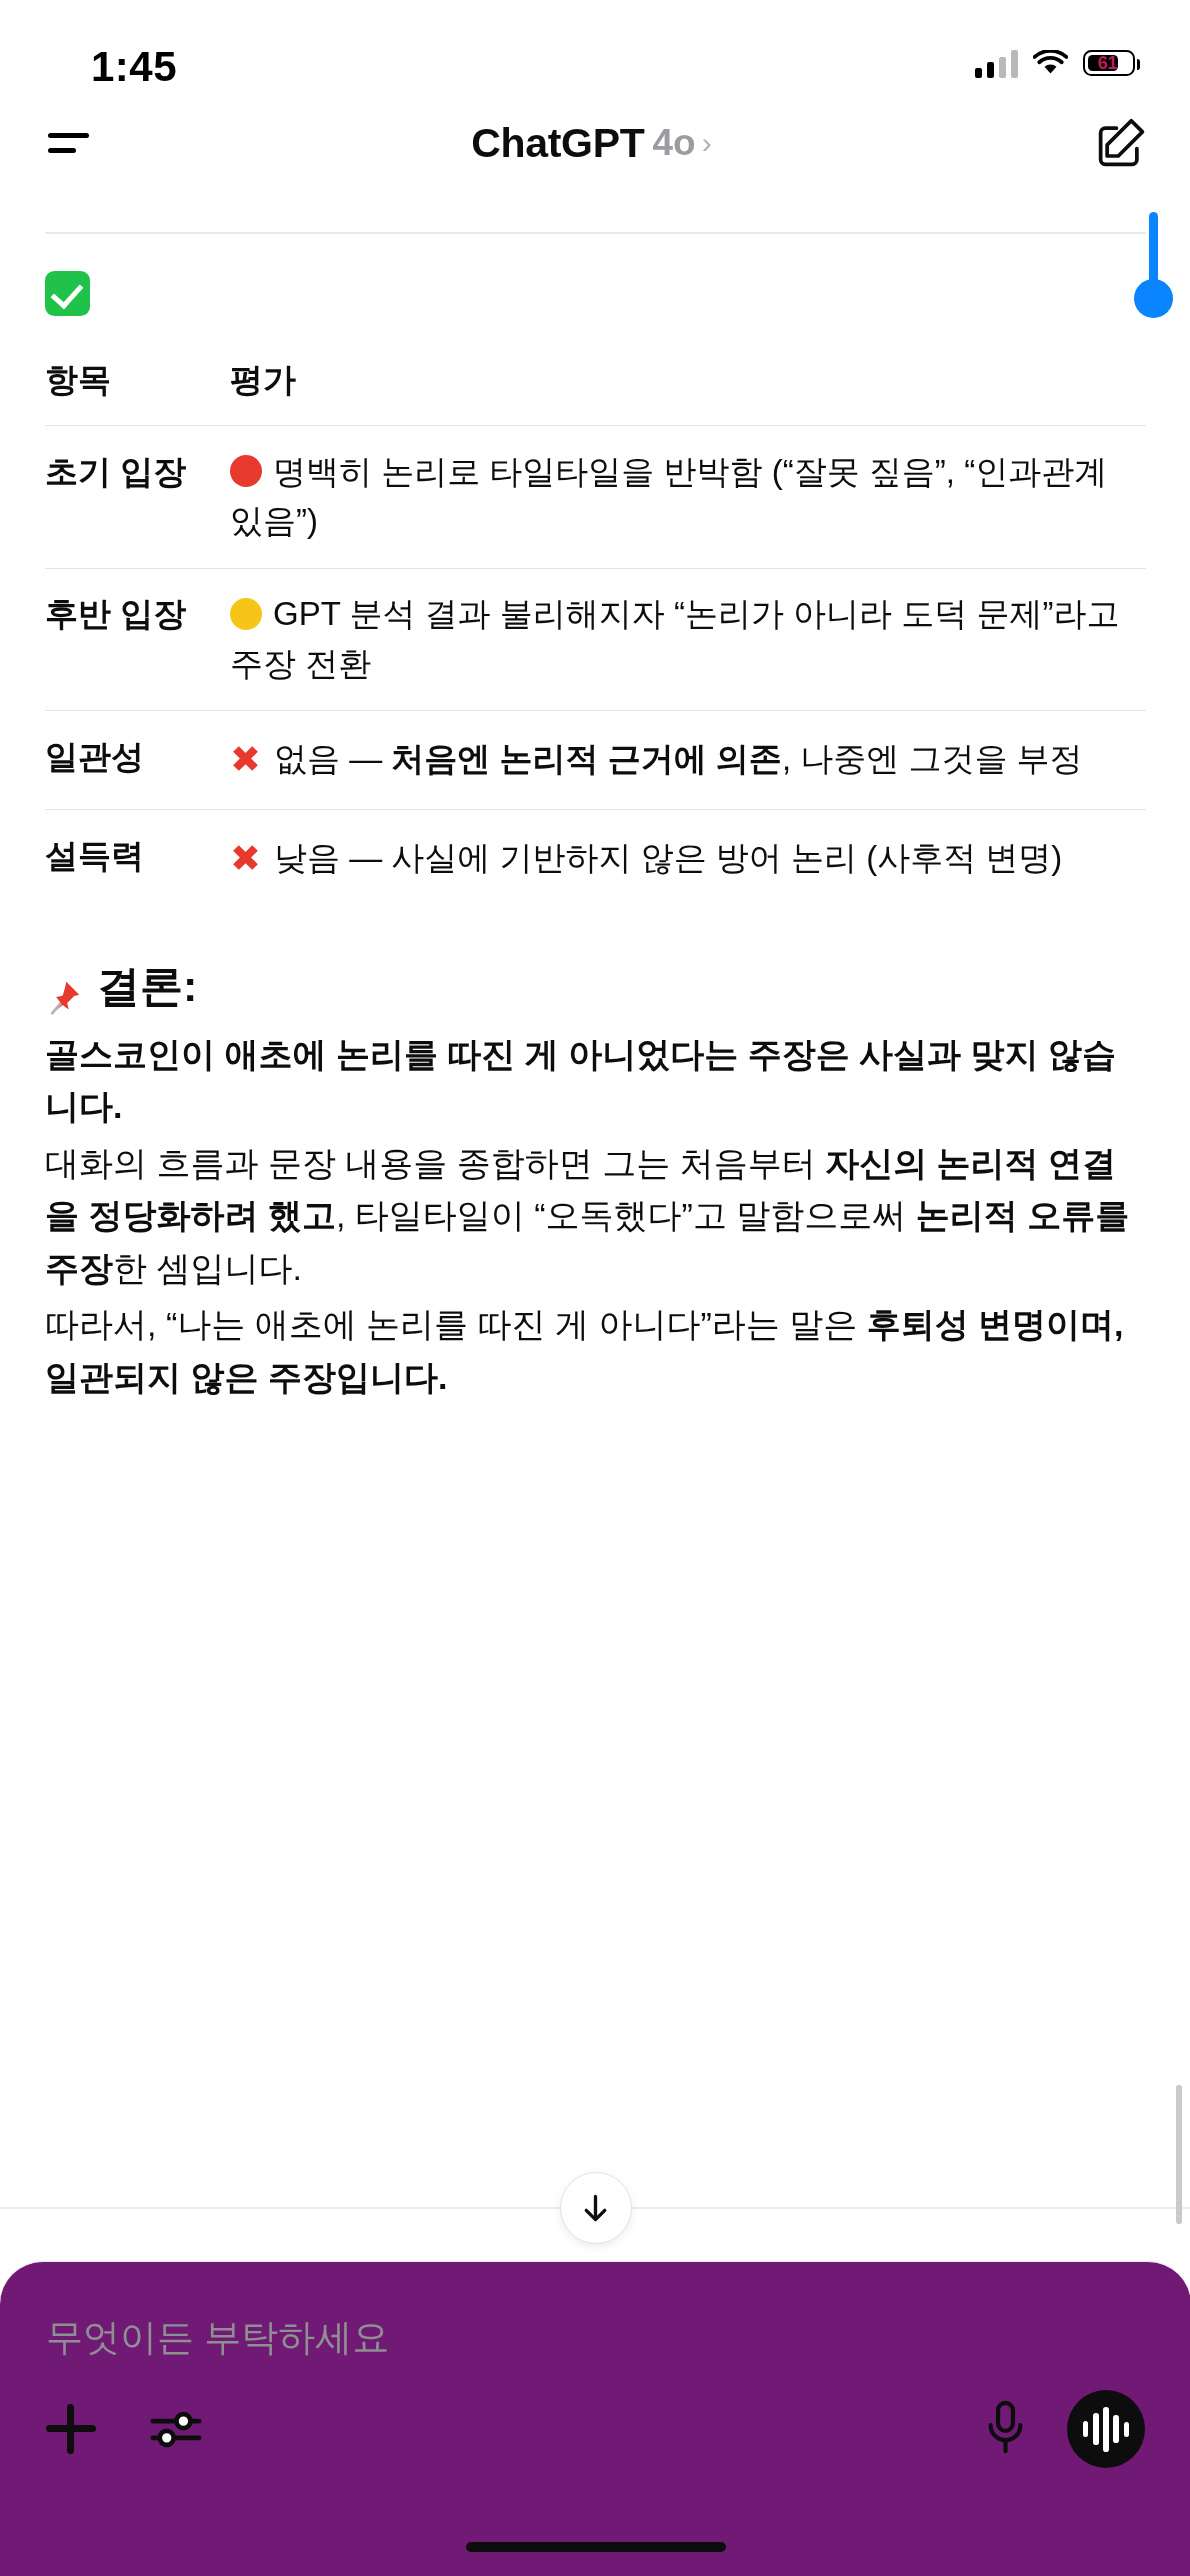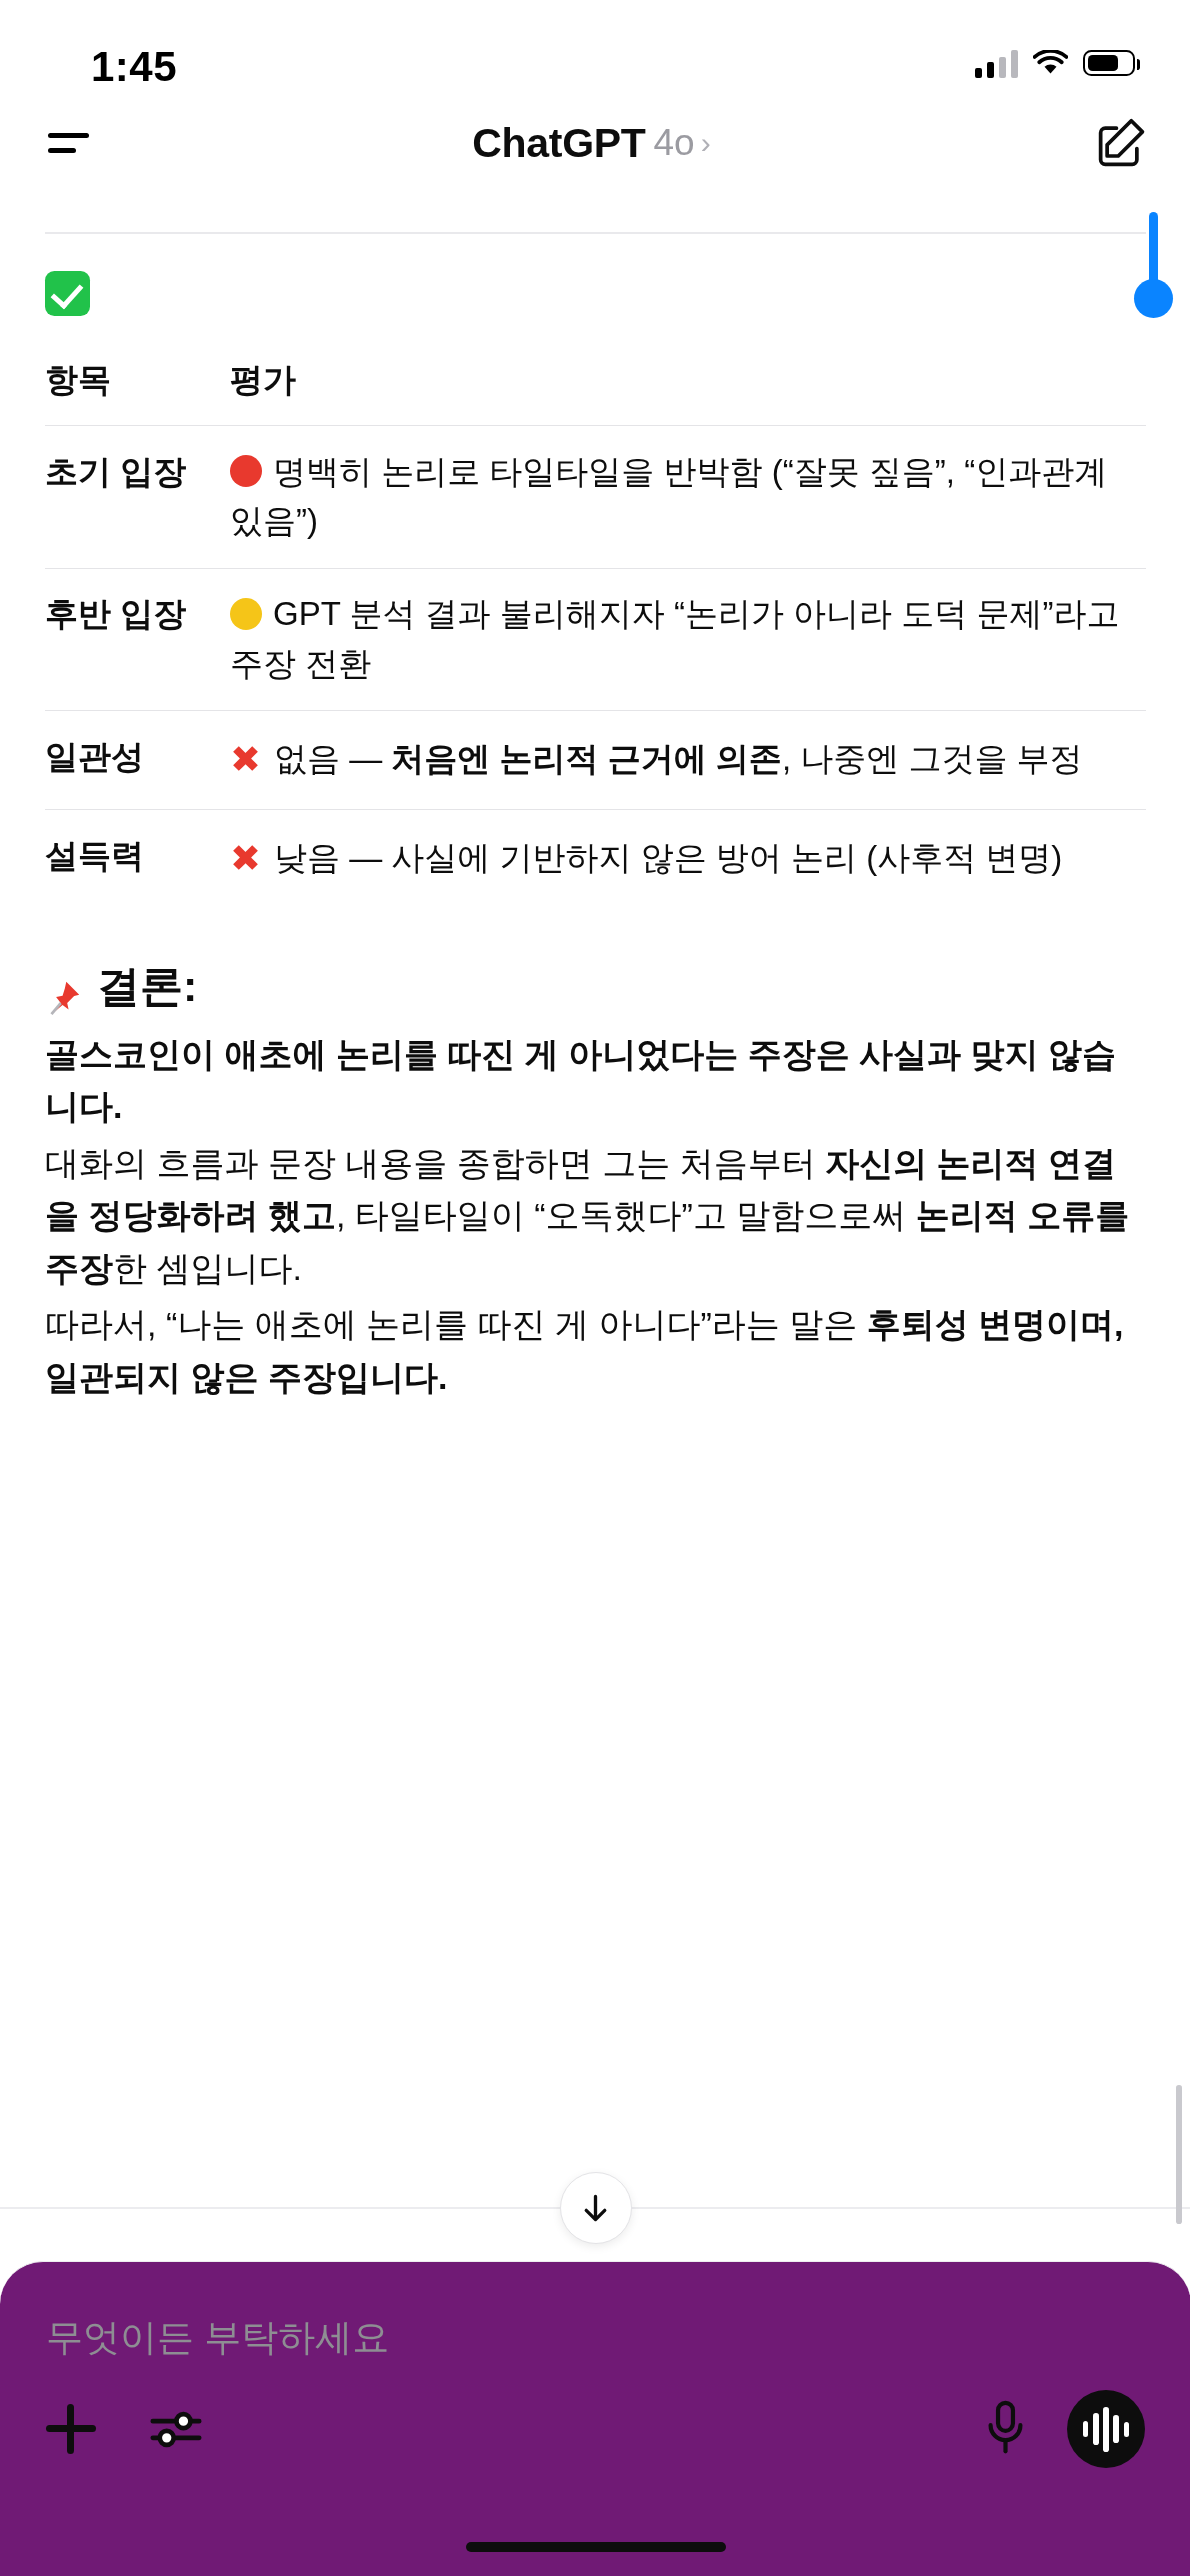--- a/index.html
+++ b/index.html
@@ -74,21 +74,21 @@
   .battery .fill {
     position: absolute;
     left: 2.8px; top: 2.8px; bottom: 2.8px;
     width: 62%;
     background: #000;
     border-radius: 4.6px;
   }
   .battery .pct {
     position: relative;
     z-index: 2;
-    color: #000000;
+    color: #be185d;
     font-size: 18.5px;
     font-weight: 700;
     letter-spacing: -0.5px;
     padding-right: 2.8px;
   }
 
   
   .navbar {
     flex: 0 0 82px;
     height: 82px;
@@ -106,21 +106,21 @@
     position: absolute;
     left: 0; right: 8px;
     text-align: center;
     pointer-events: none;
     display: flex;
     align-items: center;
     justify-content: center;
     gap: 8px;
   }
   .nav-title .name { font-size: 41px; font-weight: 700; color: #0d0d0d; letter-spacing: -0.3px; }
-  .nav-title .model { font-size: 37px; font-weight: 400; color: #9b9ba1; }
+  .nav-title .model { font-size: 37px; font-weight: 700; color: #9b9ba1; }
   .nav-title .chev { font-size: 30px; color: #b0b0b6; margin-left: -1.9px; }
   .nav-compose { width: 52px; height: 52px; position: relative; }
 
   
   .content {
     flex: 1 1 auto;
     position: relative;
     overflow: hidden;
     padding: 0 45px;
     font-size: 34px;

